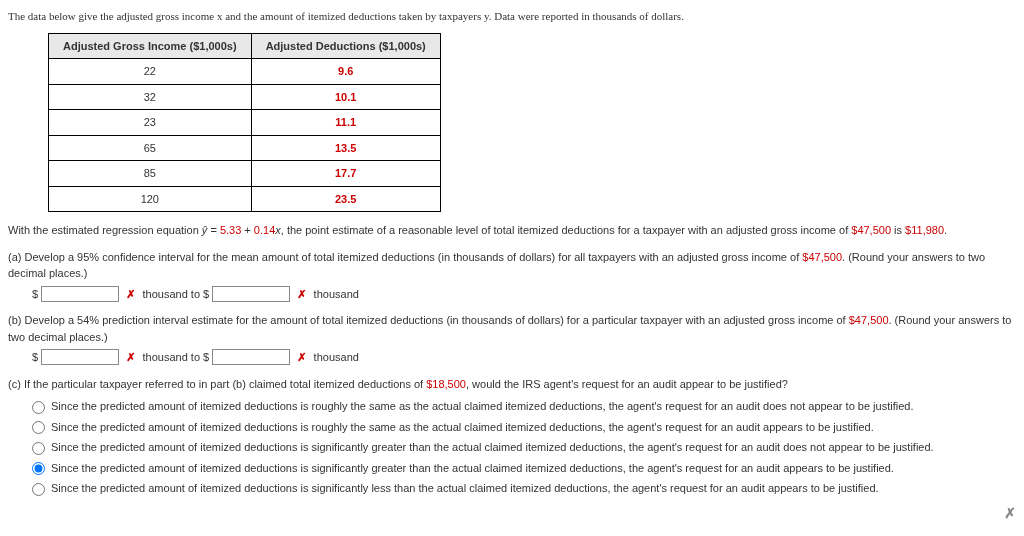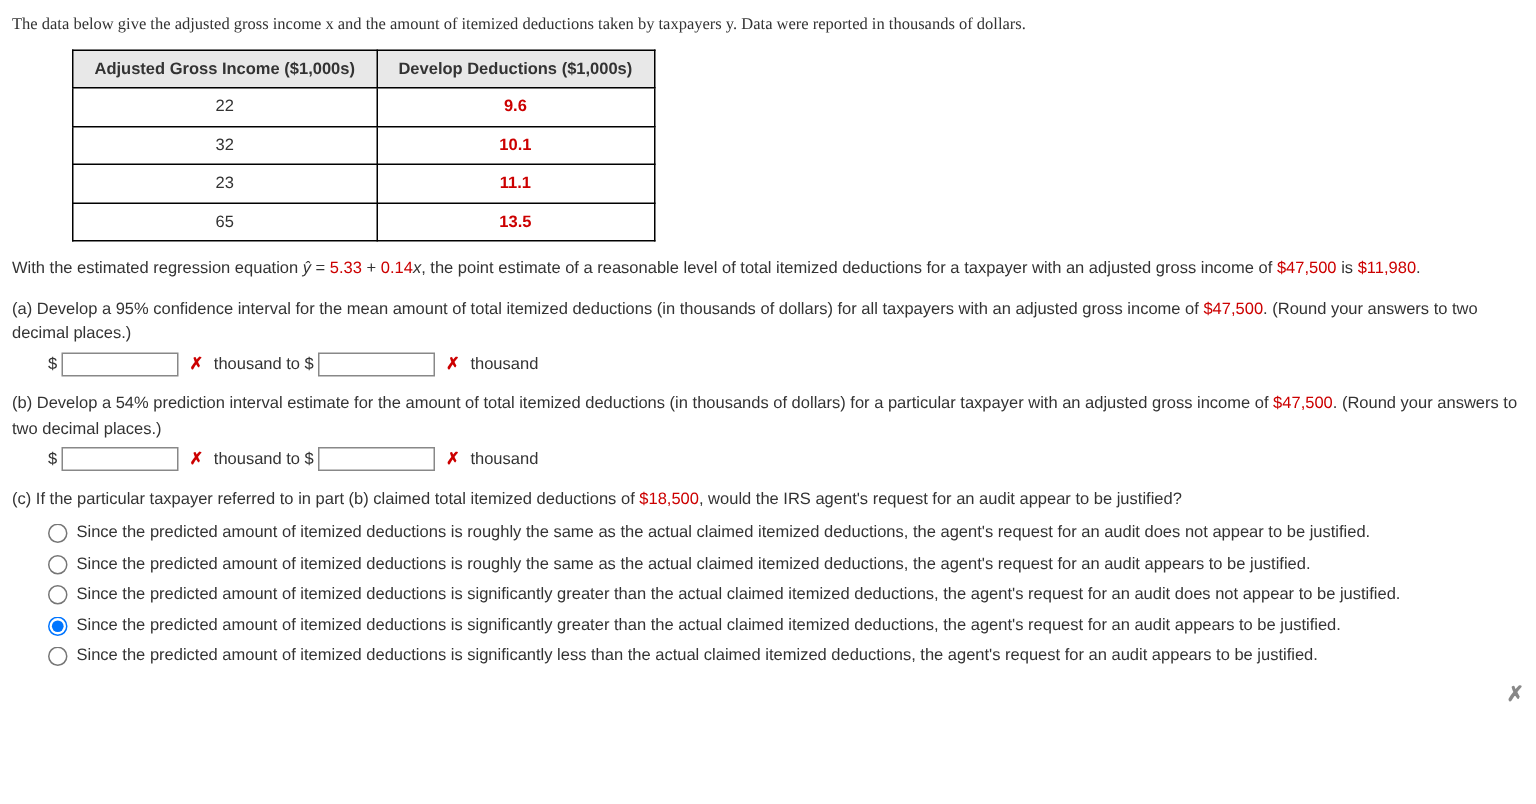--- a/index.html
+++ b/index.html
@@ -37,53 +37,61 @@
     border: 1px solid #888;
     font-size: 11px;
     padding: 1px 3px;
   }
   .wrong {
     color: #c00;
     font-weight: bold;
     margin: 0 4px;
   }
   .radio-group { margin: 6px 0 0 24px; }
-  .radio-row { margin: 4px 0; display: flex; align-items: flex-start; }
+  .radio-row { margin: 4px 0; display: flex; align-items: center; }
   .radio-row input[type=radio] { margin: 2px 6px 0 0; flex: none; }
   .radio-row span { flex: 1; }
   .x-fb { color:#888; font-weight:bold; font-size:14px; float:right; margin-top:2px; }
 </style>
 </head>
 <body>
 
 <div class="intro">The data below give the adjusted gross income x and the amount of itemized deductions taken by taxpayers y. Data were reported in thousands of dollars.</div>
 
 <table class="data">
   <thead>
     <tr>
       <th>Adjusted Gross Income ($1,000s)</th>
-      <th>Develop Deductions ($1,000s)</th>
+      <th>Adjusted Deductions ($1,000s)</th>
     </tr>
   </thead>
   <tbody id="tbody">
       <tr>
         <td>22</td>
         <td class="val">9.6</td>
       </tr>
       <tr>
         <td>32</td>
         <td class="val">10.1</td>
       </tr>
       <tr>
         <td>23</td>
         <td class="val">11.1</td>
       </tr>
       <tr>
         <td>65</td>
         <td class="val">13.5</td>
+      </tr>
+      <tr>
+        <td>85</td>
+        <td class="val">17.7</td>
+      </tr>
+      <tr>
+        <td>120</td>
+        <td class="val">23.5</td>
       </tr>
     </tbody>
 </table>
 
 <div class="regression">
   <span>With the estimated regression equation </span><span class="ital">ŷ</span><span> = </span><span class="red">5.33</span><span> + </span><span class="red">0.14</span><span class="ital">x</span><span>, the point estimate of a reasonable level of total itemized deductions for a taxpayer with an adjusted gross income of </span><span class="red">$47,500</span><span> is </span><span class="red">$11,980</span><span>.</span>
 </div>
 
 <div class="part">
   <span class="part-label">(a)</span>

